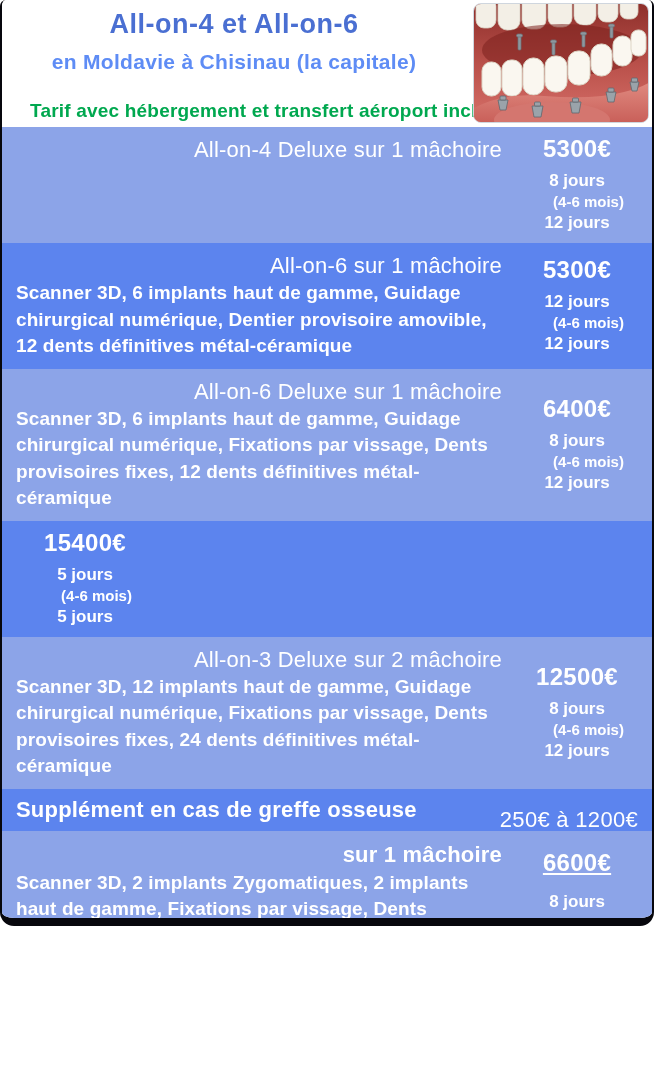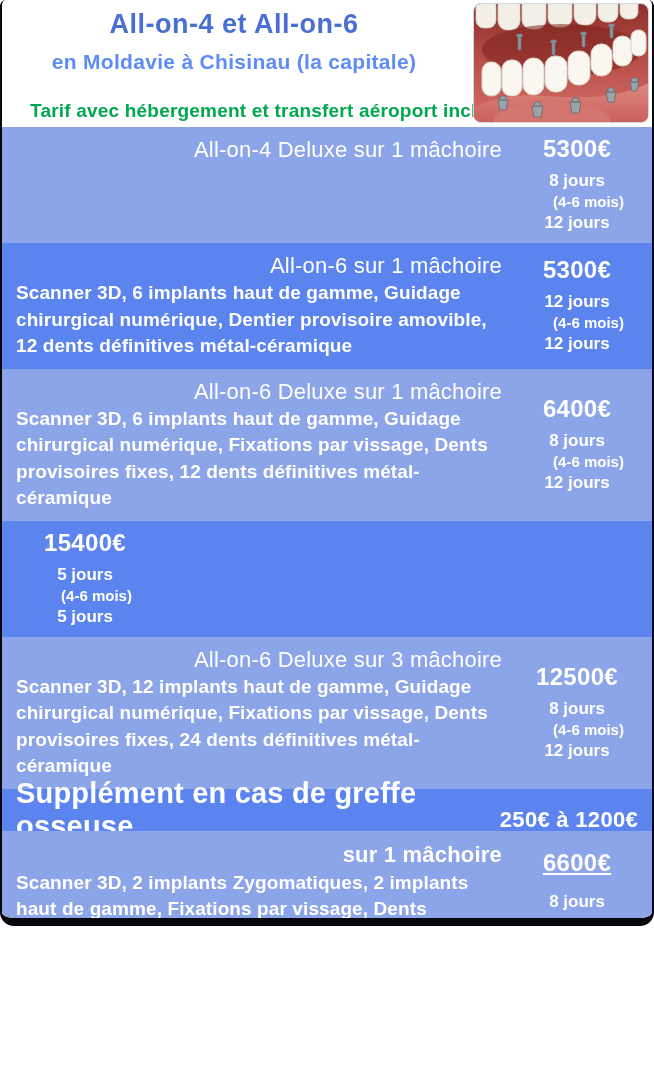--- a/index.html
+++ b/index.html
@@ -36,22 +36,22 @@
   .row-side{flex:none;width:138px;display:flex;flex-direction:column;align-items:center;justify-content:center;text-align:center;}
   .row-price{font-size:24px;font-weight:bold;margin-bottom:7px;letter-spacing:.3px;}
   .row-stay{font-size:17px;line-height:22px;font-weight:bold;}
   .row-healing{font-size:15px;line-height:20px;font-weight:bold;margin-left:23px;}
   .row-tall .row-side{justify-content:center;}
   .row-tall .row-price{margin-bottom:12px;text-decoration:underline;}
   .row-tall .row-stay{line-height:26px;}
   .row-tall .row-healing{line-height:24px;}
   
   .row-supplement{height:42px;align-items:center;padding:0 14px;}
-  .supp-title{flex:1;font-size:29px;font-weight:bold;letter-spacing:.2px;}
-  .supp-price{flex:none;font-size:22px;font-weight:bold;letter-spacing:.3px;margin-top:21px;}
+  .supp-title{flex:1;font-size:22px;font-weight:bold;letter-spacing:.2px;}
+  .supp-price{flex:none;font-size:22px;font-weight:normal;letter-spacing:.3px;margin-top:21px;}
 </style>
 </head>
 <body>
 
 <div class="flyer">
 
   <div class="header">
     <div class="header-text">
       <div class="page-title">All-on-4 et All-on-6</div>
       <div class="page-subtitle">en Moldavie à Chisinau (la capitale)</div>
@@ -168,21 +168,21 @@
       <div class="row shade-dark">
     <div class="row-side">
       <div class="row-price">15400€</div>
       <div class="row-stay">5 jours</div>
       <div class="row-healing">(4-6 mois)</div>
       <div class="row-stay">5 jours</div>
     </div>
   </div>
       <div class="row shade-light">
     <div class="row-main">
-      <div class="row-title">All-on-6 Deluxe sur 3 mâchoire</div>
+      <div class="row-title">All-on-3 Deluxe sur 2 mâchoire</div>
 
       <div class="row-desc">Scanner 3D, 12 implants haut de gamme, Guidage chirurgical numérique, Fixations par vissage, Dents provisoires fixes, 24 dents définitives métal-céramique</div>
     </div>
     <div class="row-side">
       <div class="row-price">12500€</div>
       <div class="row-stay">8 jours</div>
       <div class="row-healing">(4-6 mois)</div>
       <div class="row-stay">12 jours</div>
     </div>
   </div>

